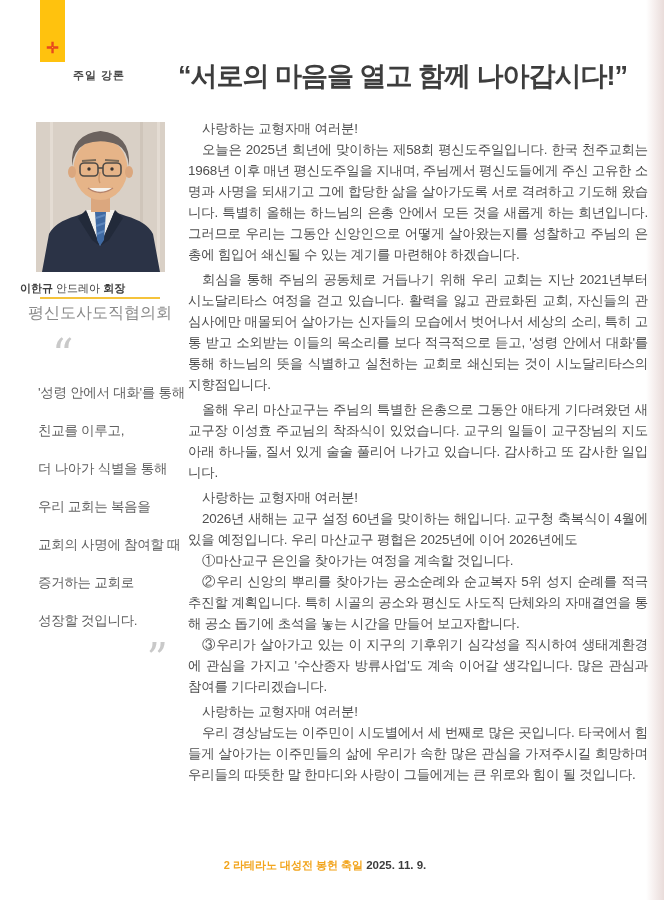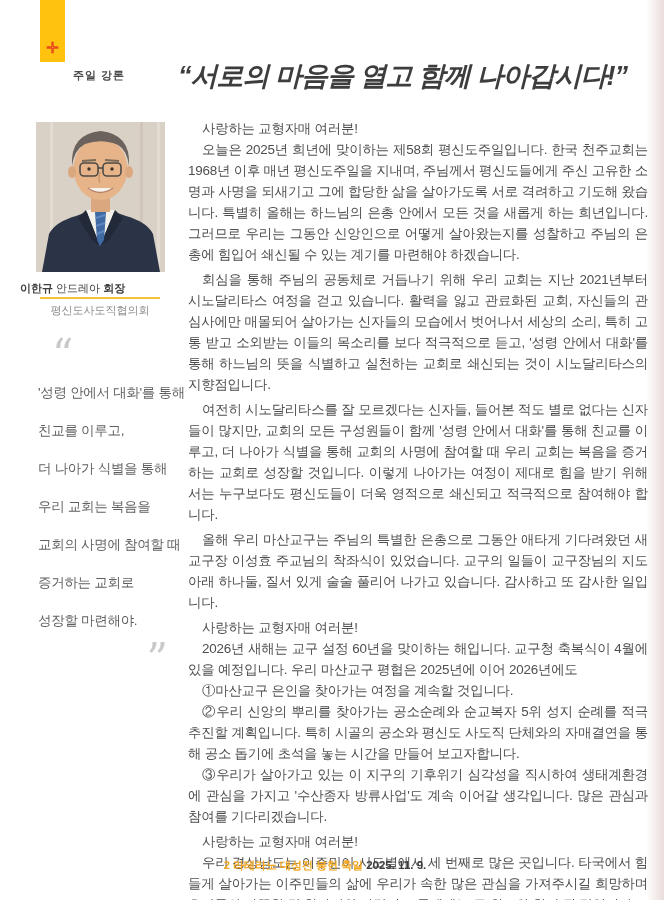--- a/index.html
+++ b/index.html
@@ -34,40 +34,39 @@
     font-size:11px; color:#4a4a4a; letter-spacing:1px; font-weight:bold;
   }
 
   
   .article-title {
     position:absolute; left:150px; top:56px; width:505px;
     text-align:center;
     font-size:27px; font-weight:600; color:#3d3d3d;
     letter-spacing:-1px; line-height:40px;
     font-family:"Liberation Sans", sans-serif;
-    font-style:italic;
   }
 
   
   .author-photo {
     position:absolute; left:36px; top:122px; width:129px; height:150px;
     overflow:hidden; background:#d9d0c6;
   }
   .author-name {
     position:absolute; left:20px; top:281px; width:160px;
     text-align:left; font-size:11px; color:#3e3e3e; letter-spacing:0;
   }
   .author-name .strong { font-weight:bold; }
   .author-divider {
     position:absolute; left:40px; top:297px; width:120px; height:2px;
     background:#F5C33B;
   }
   .author-affiliation {
     position:absolute; left:20px; top:303px; width:160px;
-    text-align:center; font-size:11px; color:#8a8a8a;
+    text-align:center; font-size:16px; color:#8a8a8a;
   }
 
   
   .pull-quote { position:absolute; left:38px; top:340px; width:148px; }
   .qmark {
     font-family:"DejaVu Serif", serif;
     font-size:42px; color:#c9c9c9; line-height:30px; display:block;
   }
   .qmark.open { text-align:left; margin-left:14px; height:34px; }
   .qmark.close { text-align:right; margin-right:18px; margin-top:4px; height:34px; }
@@ -159,35 +158,32 @@
 
   <div class="pull-quote">
     <span class="qmark open">“</span>
     <div id="quote-lines">
         <div class="quote-line">'성령 안에서 대화'를 통해</div>
         <div class="quote-line">친교를 이루고,</div>
         <div class="quote-line">더 나아가 식별을 통해</div>
         <div class="quote-line">우리 교회는 복음을</div>
         <div class="quote-line">교회의 사명에 참여할 때</div>
         <div class="quote-line">증거하는 교회로</div>
-        <div class="quote-line">성장할 마련해야.</div>
+        <div class="quote-line">성장할 것입니다.</div>
       </div>
     <span class="qmark close">”</span>
   </div>
 
   <main class="article-body" id="article-body">
       <div class="block">
         <p>사랑하는 교형자매 여러분!</p>
         <p>오늘은 2025년 희년에 맞이하는 제58회 평신도주일입니다. 한국 천주교회는 1968년 이후 매년 평신도주일을 지내며, 주님께서 평신도들에게 주신 고유한 소명과 사명을 되새기고 그에 합당한 삶을 살아가도록 서로 격려하고 기도해 왔습니다. 특별히 올해는 하느님의 은총 안에서 모든 것을 새롭게 하는 희년입니다. 그러므로 우리는 그동안 신앙인으로 어떻게 살아왔는지를 성찰하고 주님의 은총에 힘입어 쇄신될 수 있는 계기를 마련해야 하겠습니다.</p>
       </div>
       <div class="block">
         <p>회심을 통해 주님의 공동체로 거듭나기 위해 우리 교회는 지난 2021년부터 시노달리타스 여정을 걷고 있습니다. 활력을 잃고 관료화된 교회, 자신들의 관심사에만 매몰되어 살아가는 신자들의 모습에서 벗어나서 세상의 소리, 특히 고통 받고 소외받는 이들의 목소리를 보다 적극적으로 듣고, '성령 안에서 대화'를 통해 하느님의 뜻을 식별하고 실천하는 교회로 쇄신되는 것이 시노달리타스의 지향점입니다.</p>
-      </div>
-      <div class="block">
-        <p>여전히 시노달리타스를 잘 모르겠다는 신자들, 들어본 적도 별로 없다는 신자들이 많지만, 교회의 모든 구성원들이 함께 '성령 안에서 대화'를 통해 친교를 이루고, 더 나아가 식별을 통해 교회의 사명에 참여할 때 우리 교회는 복음을 증거하는 교회로 성장할 것입니다. 이렇게 나아가는 여정이 제대로 힘을 받기 위해서는 누구보다도 평신도들이 더욱 영적으로 쇄신되고 적극적으로 참여해야 합니다.</p>
       </div>
       <div class="block">
         <p>올해 우리 마산교구는 주님의 특별한 은총으로 그동안 애타게 기다려왔던 새 교구장 이성효 주교님의 착좌식이 있었습니다. 교구의 일들이 교구장님의 지도 아래 하나둘, 질서 있게 술술 풀리어 나가고 있습니다. 감사하고 또 감사한 일입니다.</p>
       </div>
       <div class="block">
         <p>사랑하는 교형자매 여러분!</p>
         <p>2026년 새해는 교구 설정 60년을 맞이하는 해입니다. 교구청 축복식이 4월에 있을 예정입니다. 우리 마산교구 평협은 2025년에 이어 2026년에도</p>
         <p>①마산교구 은인을 찾아가는 여정을 계속할 것입니다.</p>
         <p>②우리 신앙의 뿌리를 찾아가는 공소순례와 순교복자 5위 성지 순례를 적극 추진할 계획입니다. 특히 시골의 공소와 평신도 사도직 단체와의 자매결연을 통해 공소 돕기에 초석을 놓는 시간을 만들어 보고자합니다.</p>
         <p>③우리가 살아가고 있는 이 지구의 기후위기 심각성을 직시하여 생태계환경에 관심을 가지고 '수산종자 방류사업'도 계속 이어갈 생각입니다. 많은 관심과 참여를 기다리겠습니다.</p>

